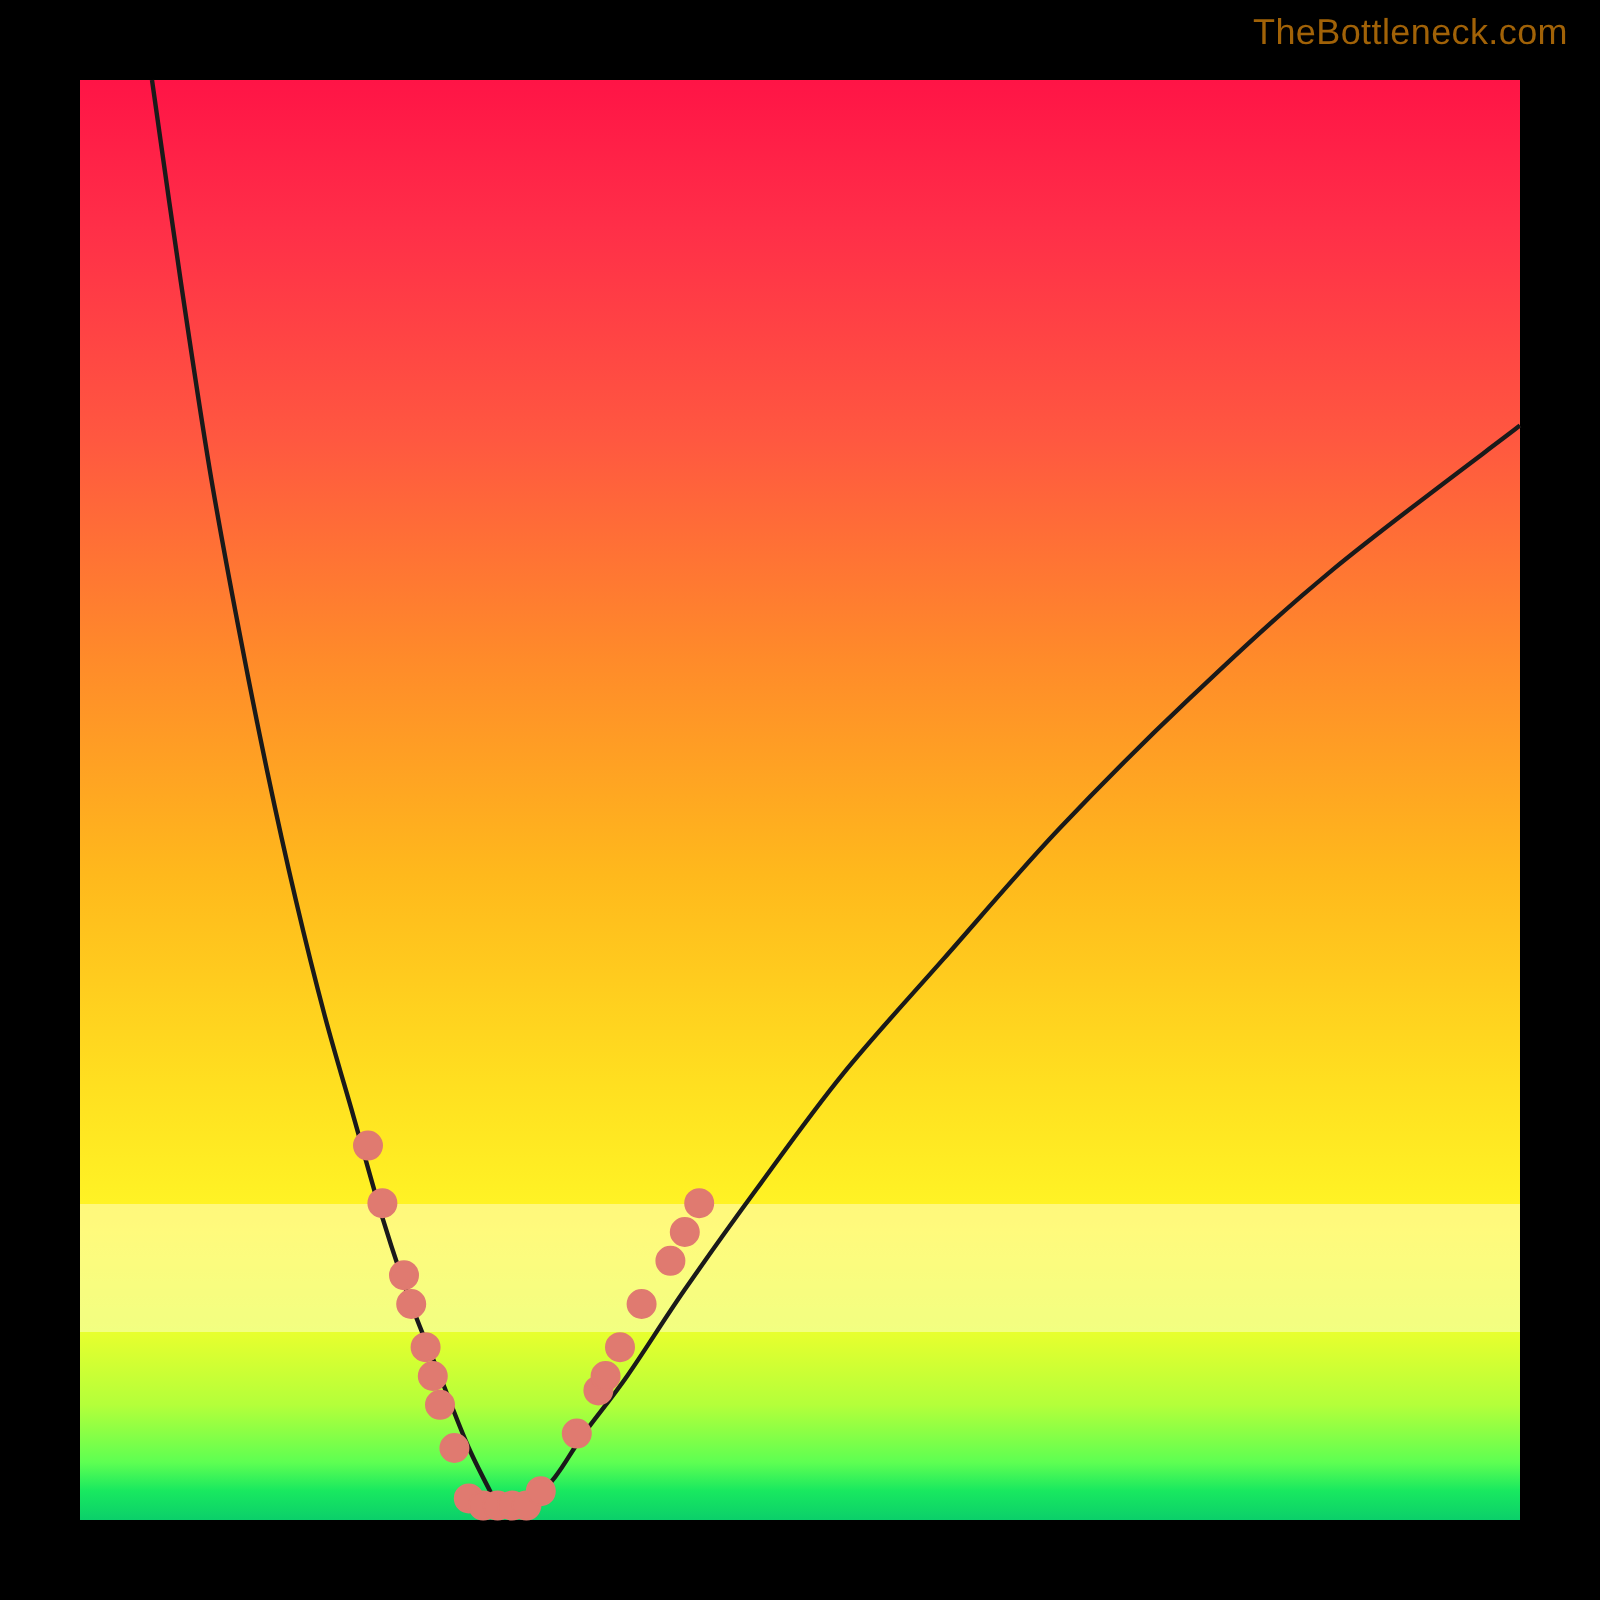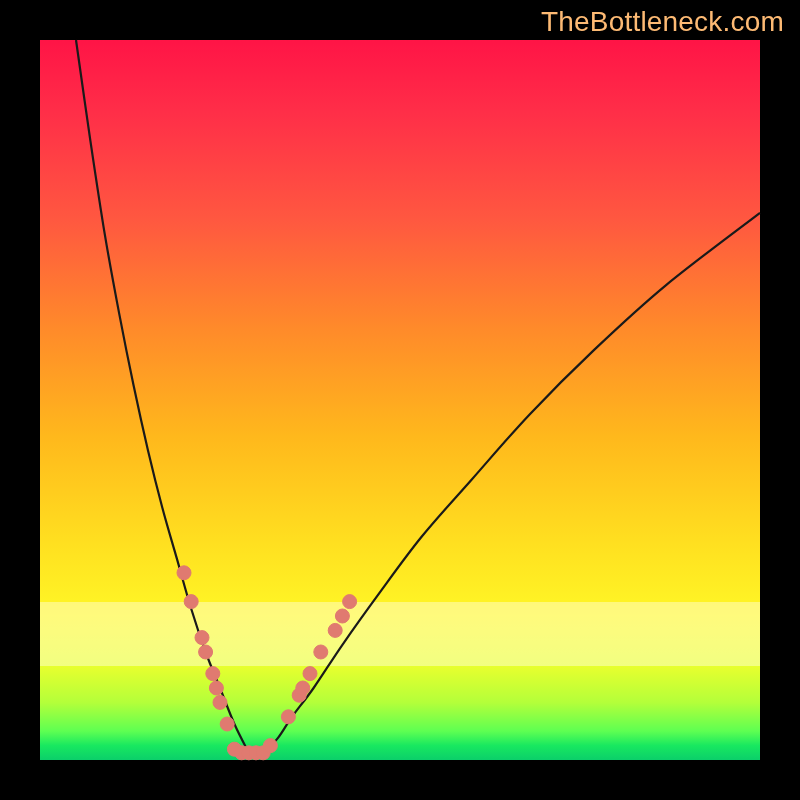--- a/index.html
+++ b/index.html
@@ -47,22 +47,22 @@
     right: 0;
     top: 78%;
     height: 9%;
     background: rgba(255, 255, 230, 0.45);
     pointer-events: none;
   }
   .watermark {
     position: absolute;
     top: 6px;
     right: 16px;
-    color: #fdba74;
-    font-size: 28px;
+    color: #a16207;
+    font-size: 18px;
     font-weight: 500;
     letter-spacing: 0.2px;
     pointer-events: none;
   }
   svg.curves {
     position: absolute;
     left: 0;
     top: 0;
     width: 720px;
     height: 720px;

